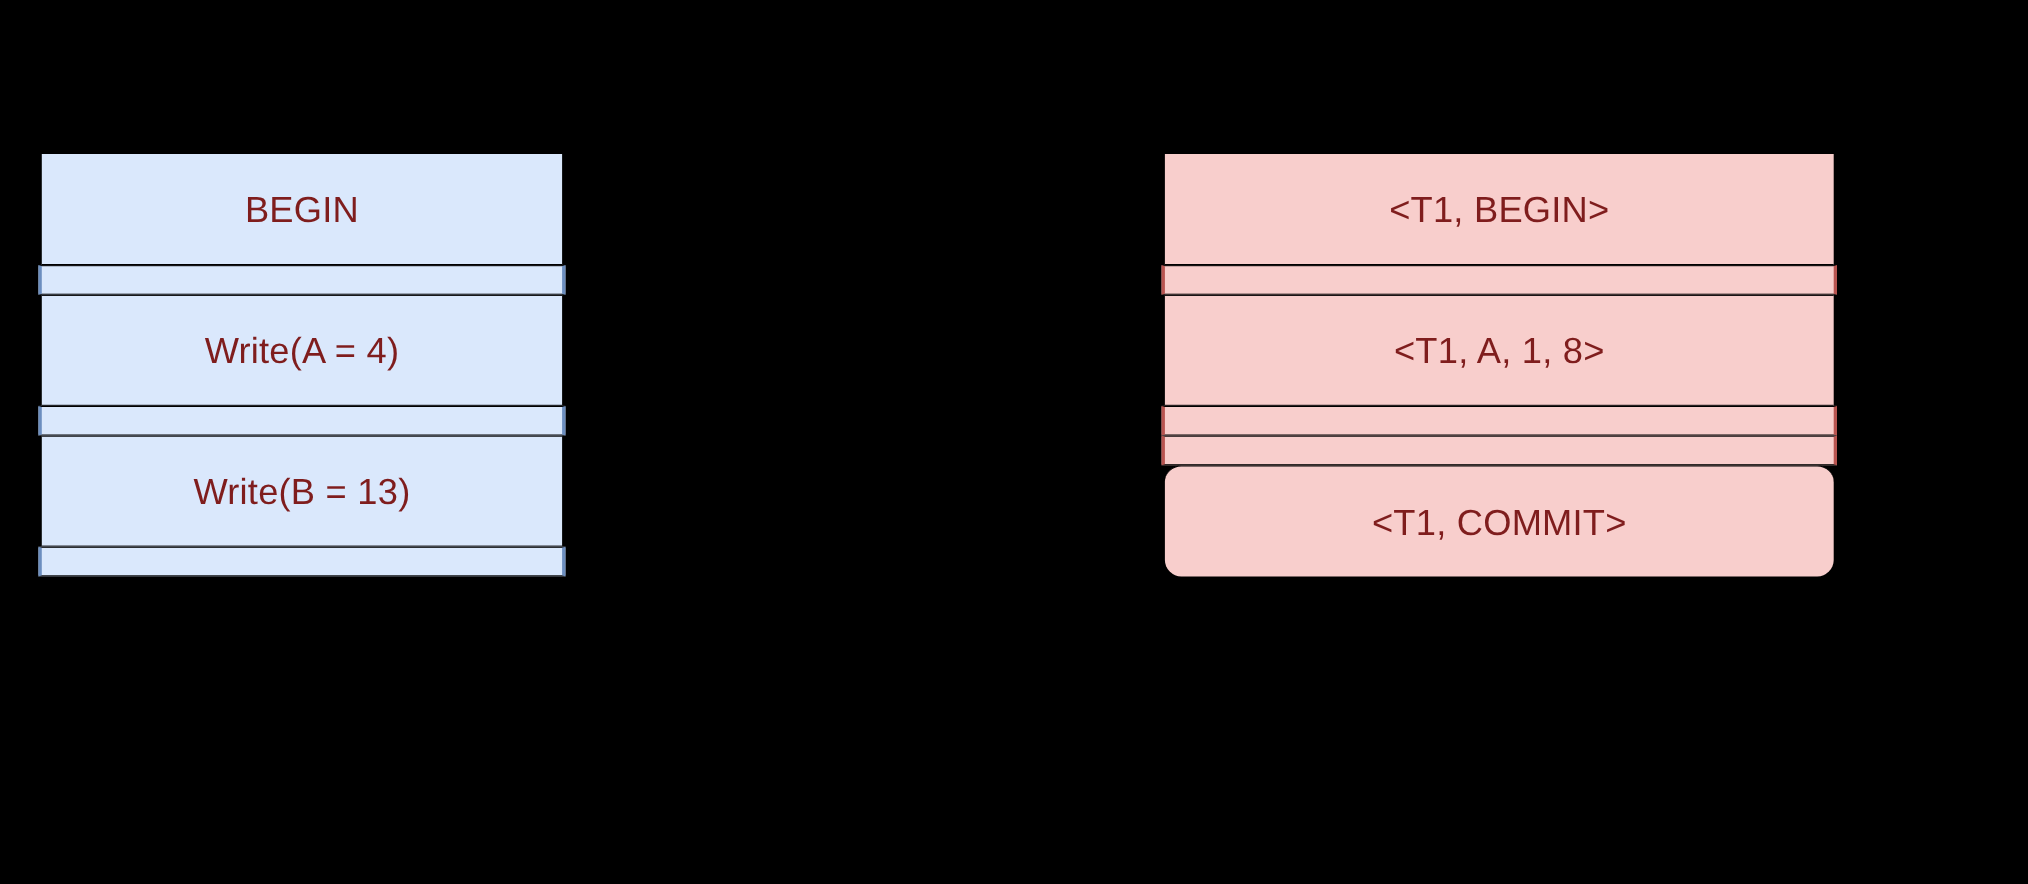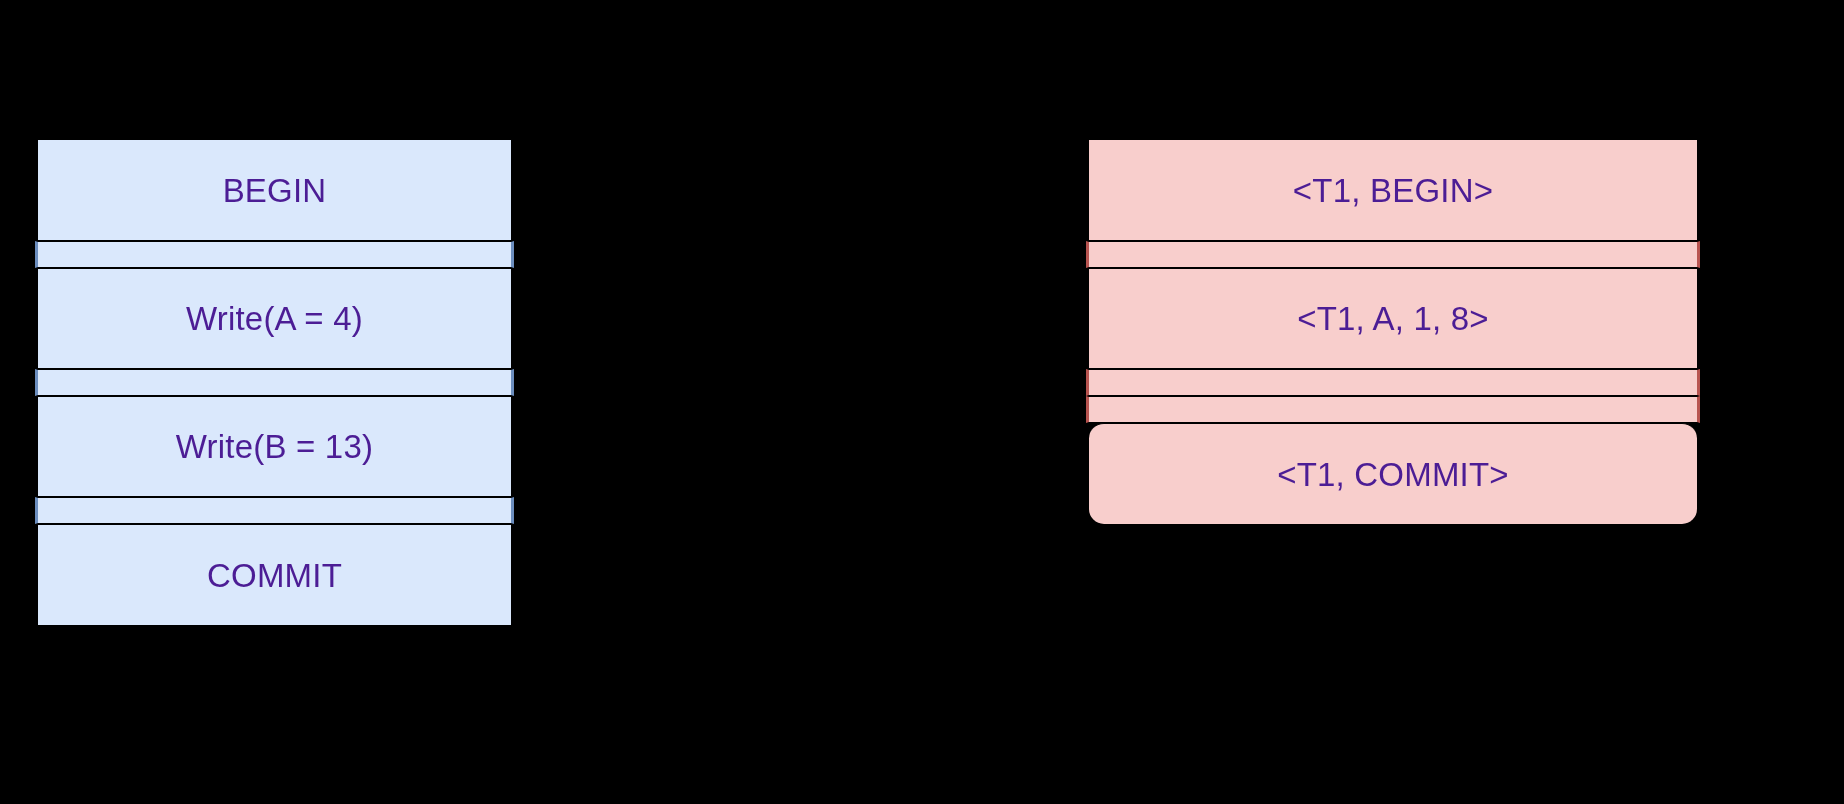--- a/index.html
+++ b/index.html
@@ -30,21 +30,21 @@
 
   
   .op-box {
     box-sizing: border-box;
     height: 101px;
     display: flex;
     align-items: center;
     justify-content: center;
     font-size: 33px;
     line-height: 1;
-    color: #4c1d95;
+    color: #7f1d1d;
     letter-spacing: 0.2px;
     white-space: nowrap;
   }
 
   
   .sep-box {
     box-sizing: border-box;
     height: 27px;
   }
 
@@ -93,38 +93,37 @@
     margin-right: -3px;
   }
 
   
   #transaction-column {
     left: 38px;
     top: 140px;
     width: 473px;
   }
   #log-column {
-    left: 1089px;
+    left: 1059px;
     top: 140px;
     width: 608px;
   }
 </style>
 </head>
 <body>
 
 <div id="canvas">
 
   <div class="column theme-blue" id="transaction-column">
     <div class="op-box first">BEGIN</div>
     <div class="sep-box"></div>
     <div class="op-box">Write(A = 4)</div>
     <div class="sep-box"></div>
     <div class="op-box">Write(B = 13)</div>
     <div class="sep-box"></div>
-    <div class="op-box last">COMMIT</div>
   </div>
 
   <div class="column theme-pink" id="log-column">
     <div class="op-box first">&lt;T1, BEGIN&gt;</div>
     <div class="sep-box"></div>
     <div class="op-box">&lt;T1, A, 1, 8&gt;</div>
     <div class="sep-box"></div>
     <div class="sep-box"></div>
     <div class="op-box last">&lt;T1, COMMIT&gt;</div>
   </div>

